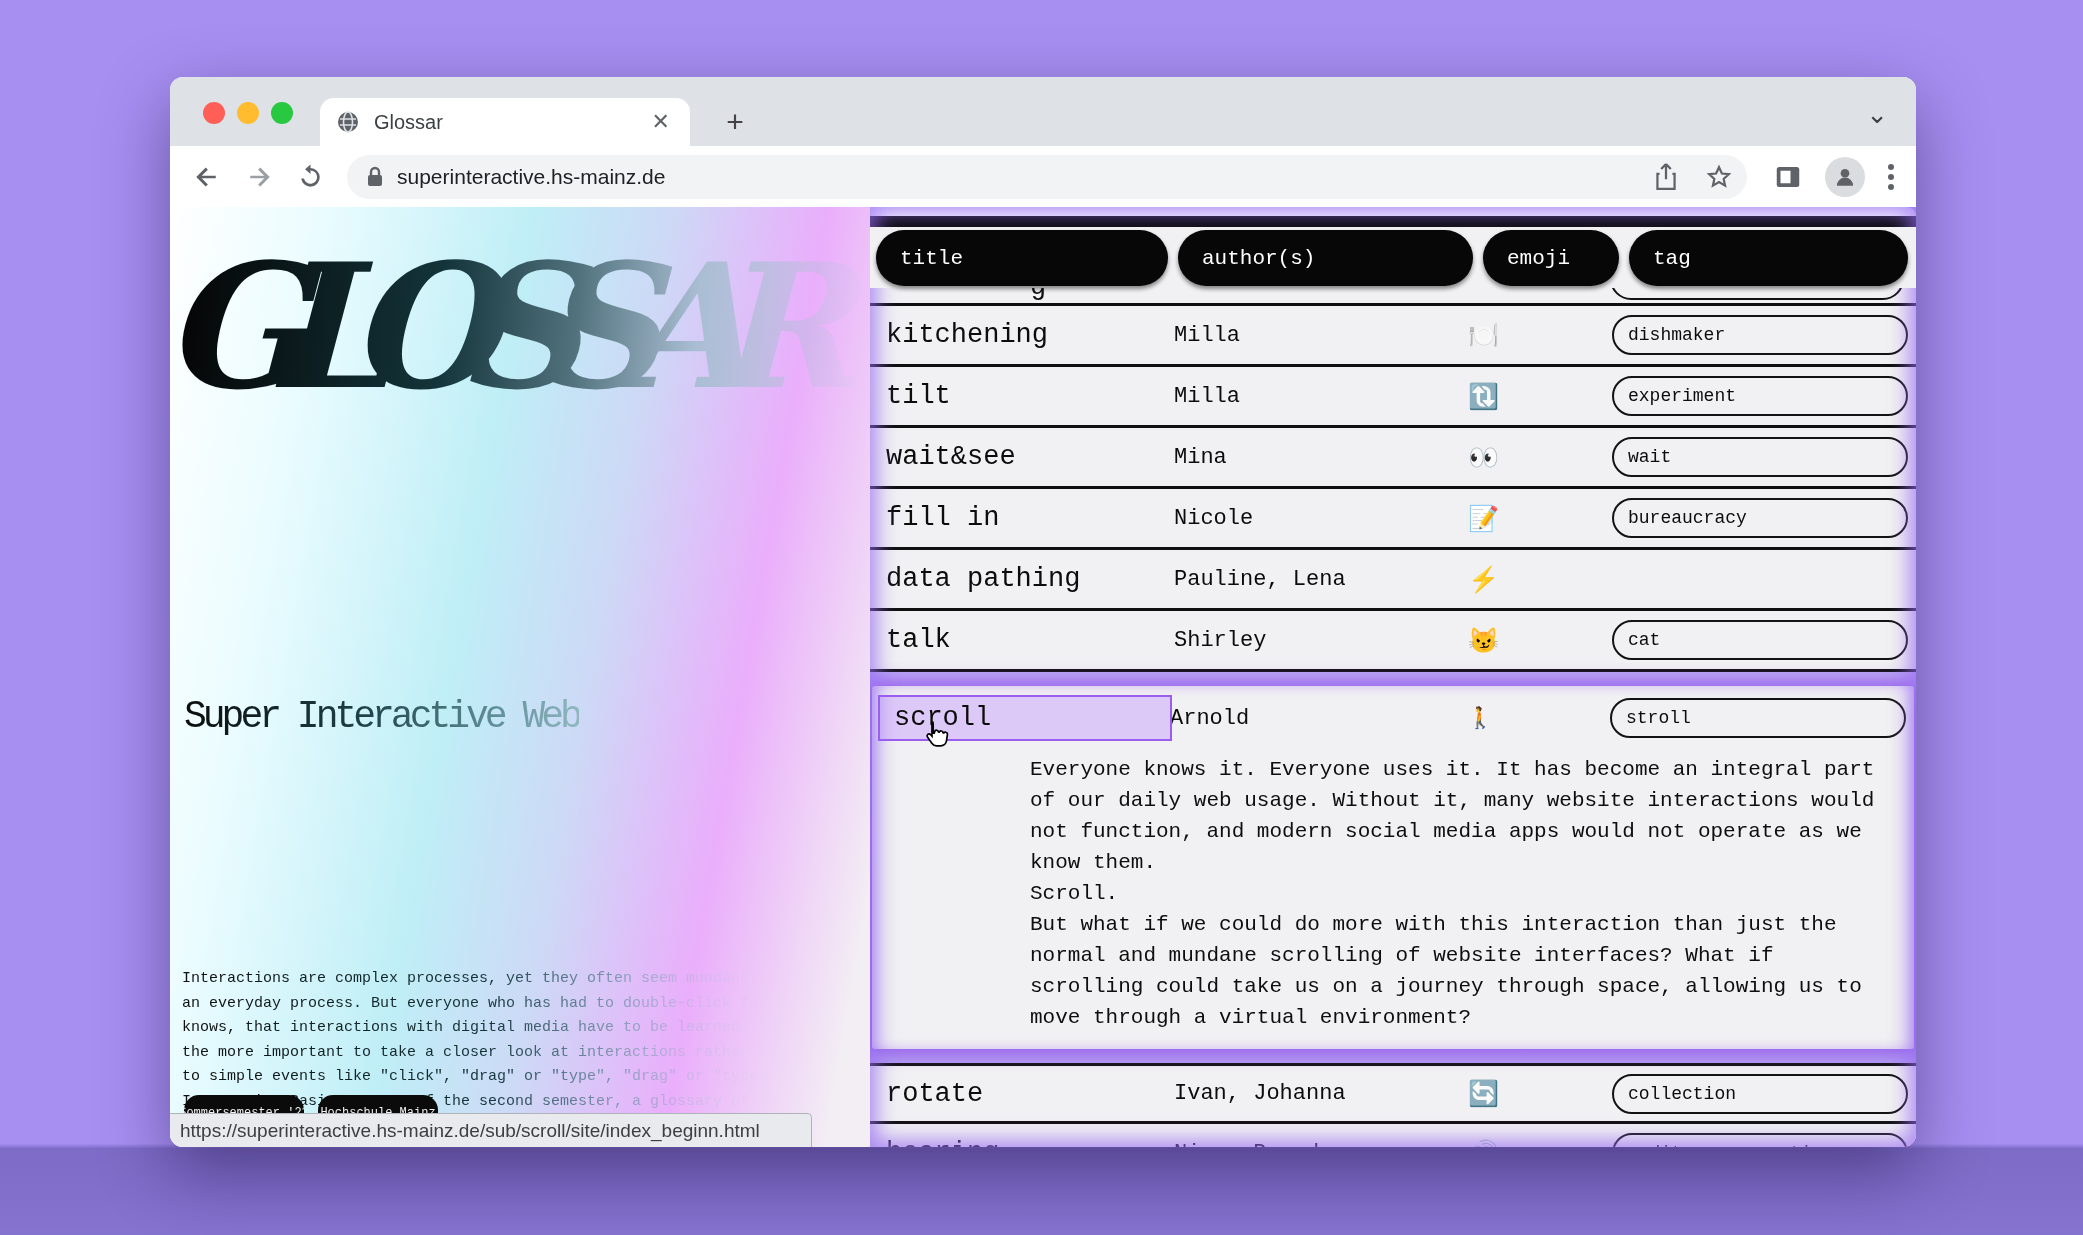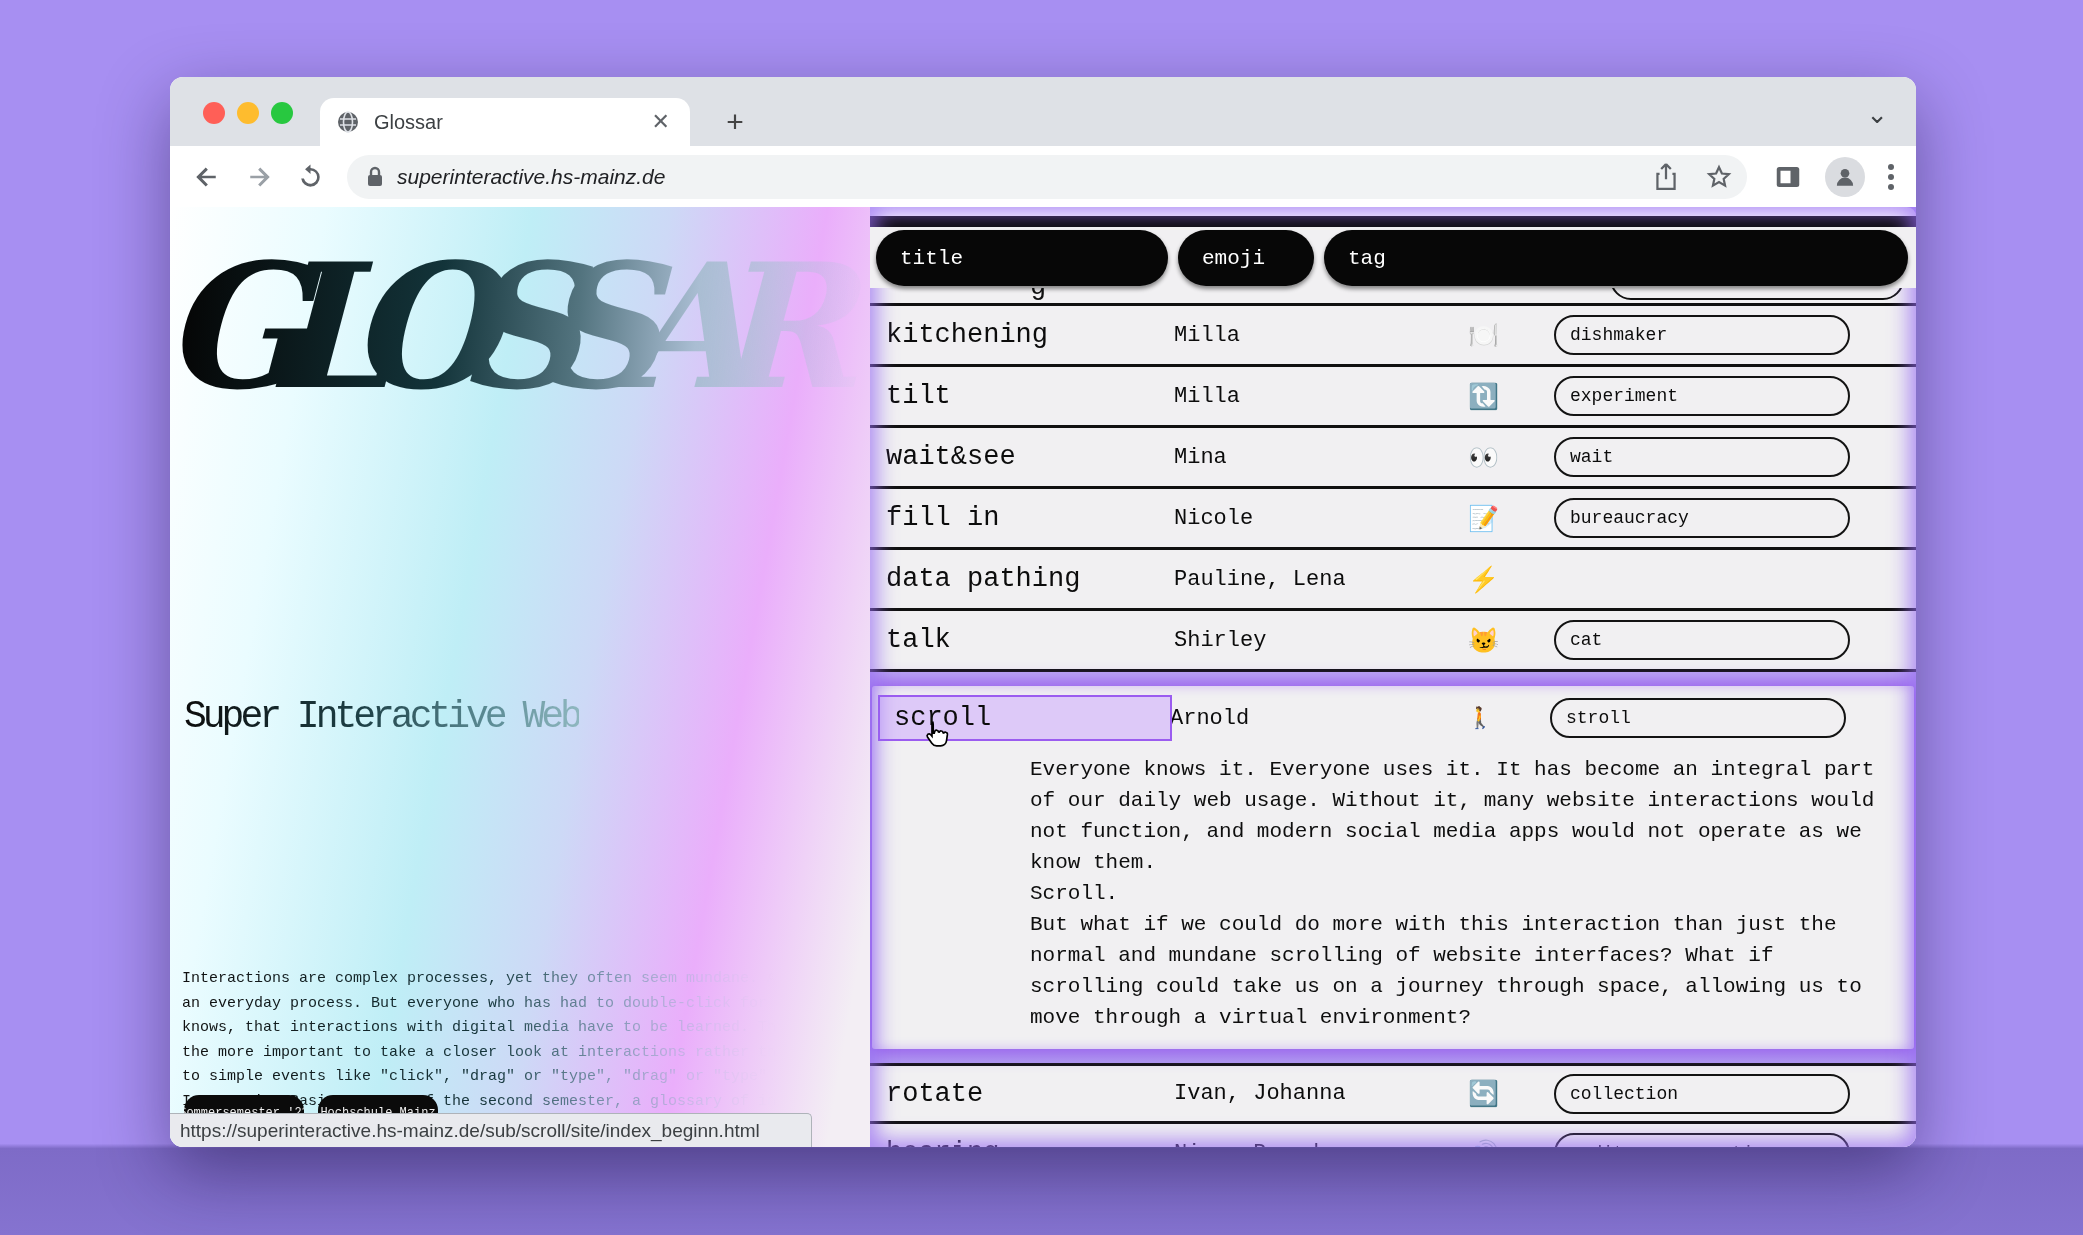--- a/index.html
+++ b/index.html
@@ -25,21 +25,21 @@
   }
   .tab-title { font-size:20px; color:#3c4043; margin-left:14px; flex:1; }
   .tab-close { font-size:22px; color:#5f6368; cursor:default; padding:0 4px; }
   .newtab { position:absolute; left:546px; top:26px; width:38px; height:38px; display:flex; align-items:center; justify-content:center; font-size:30px; color:#444; border-radius:50%; }
   .tab-chevron { position:absolute; right:28px; top:22px; font-size:26px; color:#3c4043; }
   
   .toolbar { position:relative; height:61px; background:#fff; display:flex; align-items:center; }
   .nav-icons { display:flex; align-items:center; gap:22px; margin-left:22px; }
   .omnibox {
     position:relative; margin-left:22px; width:1400px; height:44px; border-radius:22px;
-    background:#f1f3f4; display:flex; align-items:center; padding:0 14px 0 18px;font-style:italic;
+    background:#f1f3f4; display:flex; align-items:center; padding:0 14px 0 18px;
   }
   .url-text { font-size:21px; color:#202124; margin-left:12px; flex:1; }
   .tool-right { display:flex; align-items:center; gap:22px; margin-left:26px; }
   .avatar-circle { width:40px; height:40px; border-radius:50%; background:#dadce0; display:flex; align-items:center; justify-content:center; }
   
   .content { position:relative; display:flex; height:940px; }
   
   .left {
     position:relative; width:700px; height:100%; overflow:hidden;
     background:linear-gradient(100deg,#ffffff 0%,#eafcff 18%,#bfeef6 42%,#cdd9f6 58%,#eaaefb 76%,#f3eef4 95%);
@@ -98,21 +98,21 @@
   .peek-row { position:relative; height:18px; background:#f1f0f2; border-bottom:3px solid #101010; overflow:hidden; }
   .peek-g { position:absolute; left:160px; top:-16px; font-family:"Liberation Mono", monospace; font-size:27px; color:#111; }
   .peek-pill { position:absolute; right:12px; top:-30px; width:294px; height:42px; border:2.5px solid #111; border-radius:21px; }
   .row {
     display:grid; grid-template-columns:292px 240px 140px 1fr; align-items:center;
     height:61px; border-bottom:3px solid #101010; background:#f1f0f2; padding:0 8px 0 12px;
   }
   .cell-title { font-family:"Liberation Mono", monospace; font-size:27px; color:#0c0c0c; padding-left:4px; }
   .cell-author { font-family:"Liberation Mono", monospace; font-size:22px; color:#0c0c0c; }
   .cell-emoji { font-size:25px; text-align:center; }
-  .cell-tag { display:flex; }
+  .cell-tag { display:flex; justify-content:flex-end; }
   .tag-pill {
     width:296px; height:40px; border:2.5px solid #131313; border-radius:20px; background:transparent;
     display:flex; align-items:center; padding-left:14px;
     font-family:"Liberation Mono", monospace; font-size:18px; color:#0c0c0c;
   }
   .gap { height:14px; }
   .exp-block {
     position:relative; margin:0 2px; background:#f1f0f2; border-radius:3px;
     box-shadow:0 0 16px 5px rgba(147,86,235,.85), inset 0 0 10px 2px rgba(170,120,245,.35);
     padding-bottom:14px;
@@ -240,20 +240,21 @@
         <span>https://superinteractive.hs-mainz.de/sub/scroll/site/index_beginn.html</span>
       </div>
     </div>
 
     <div class="right">
       <div class="top-strip"></div>
       <div class="black-bar"></div>
 
       <div class="header-band">
         <div class="hpill c1">title</div>
+        <div class="hpill c2">author(s)</div>
         <div class="hpill c3">emoji</div>
         <div class="hpill c4">tag</div>
       </div>
 
       <div class="peek-row">
         <span class="peek-g">g</span>
         <span class="peek-pill"></span>
       </div>
 
       <div class="row">

